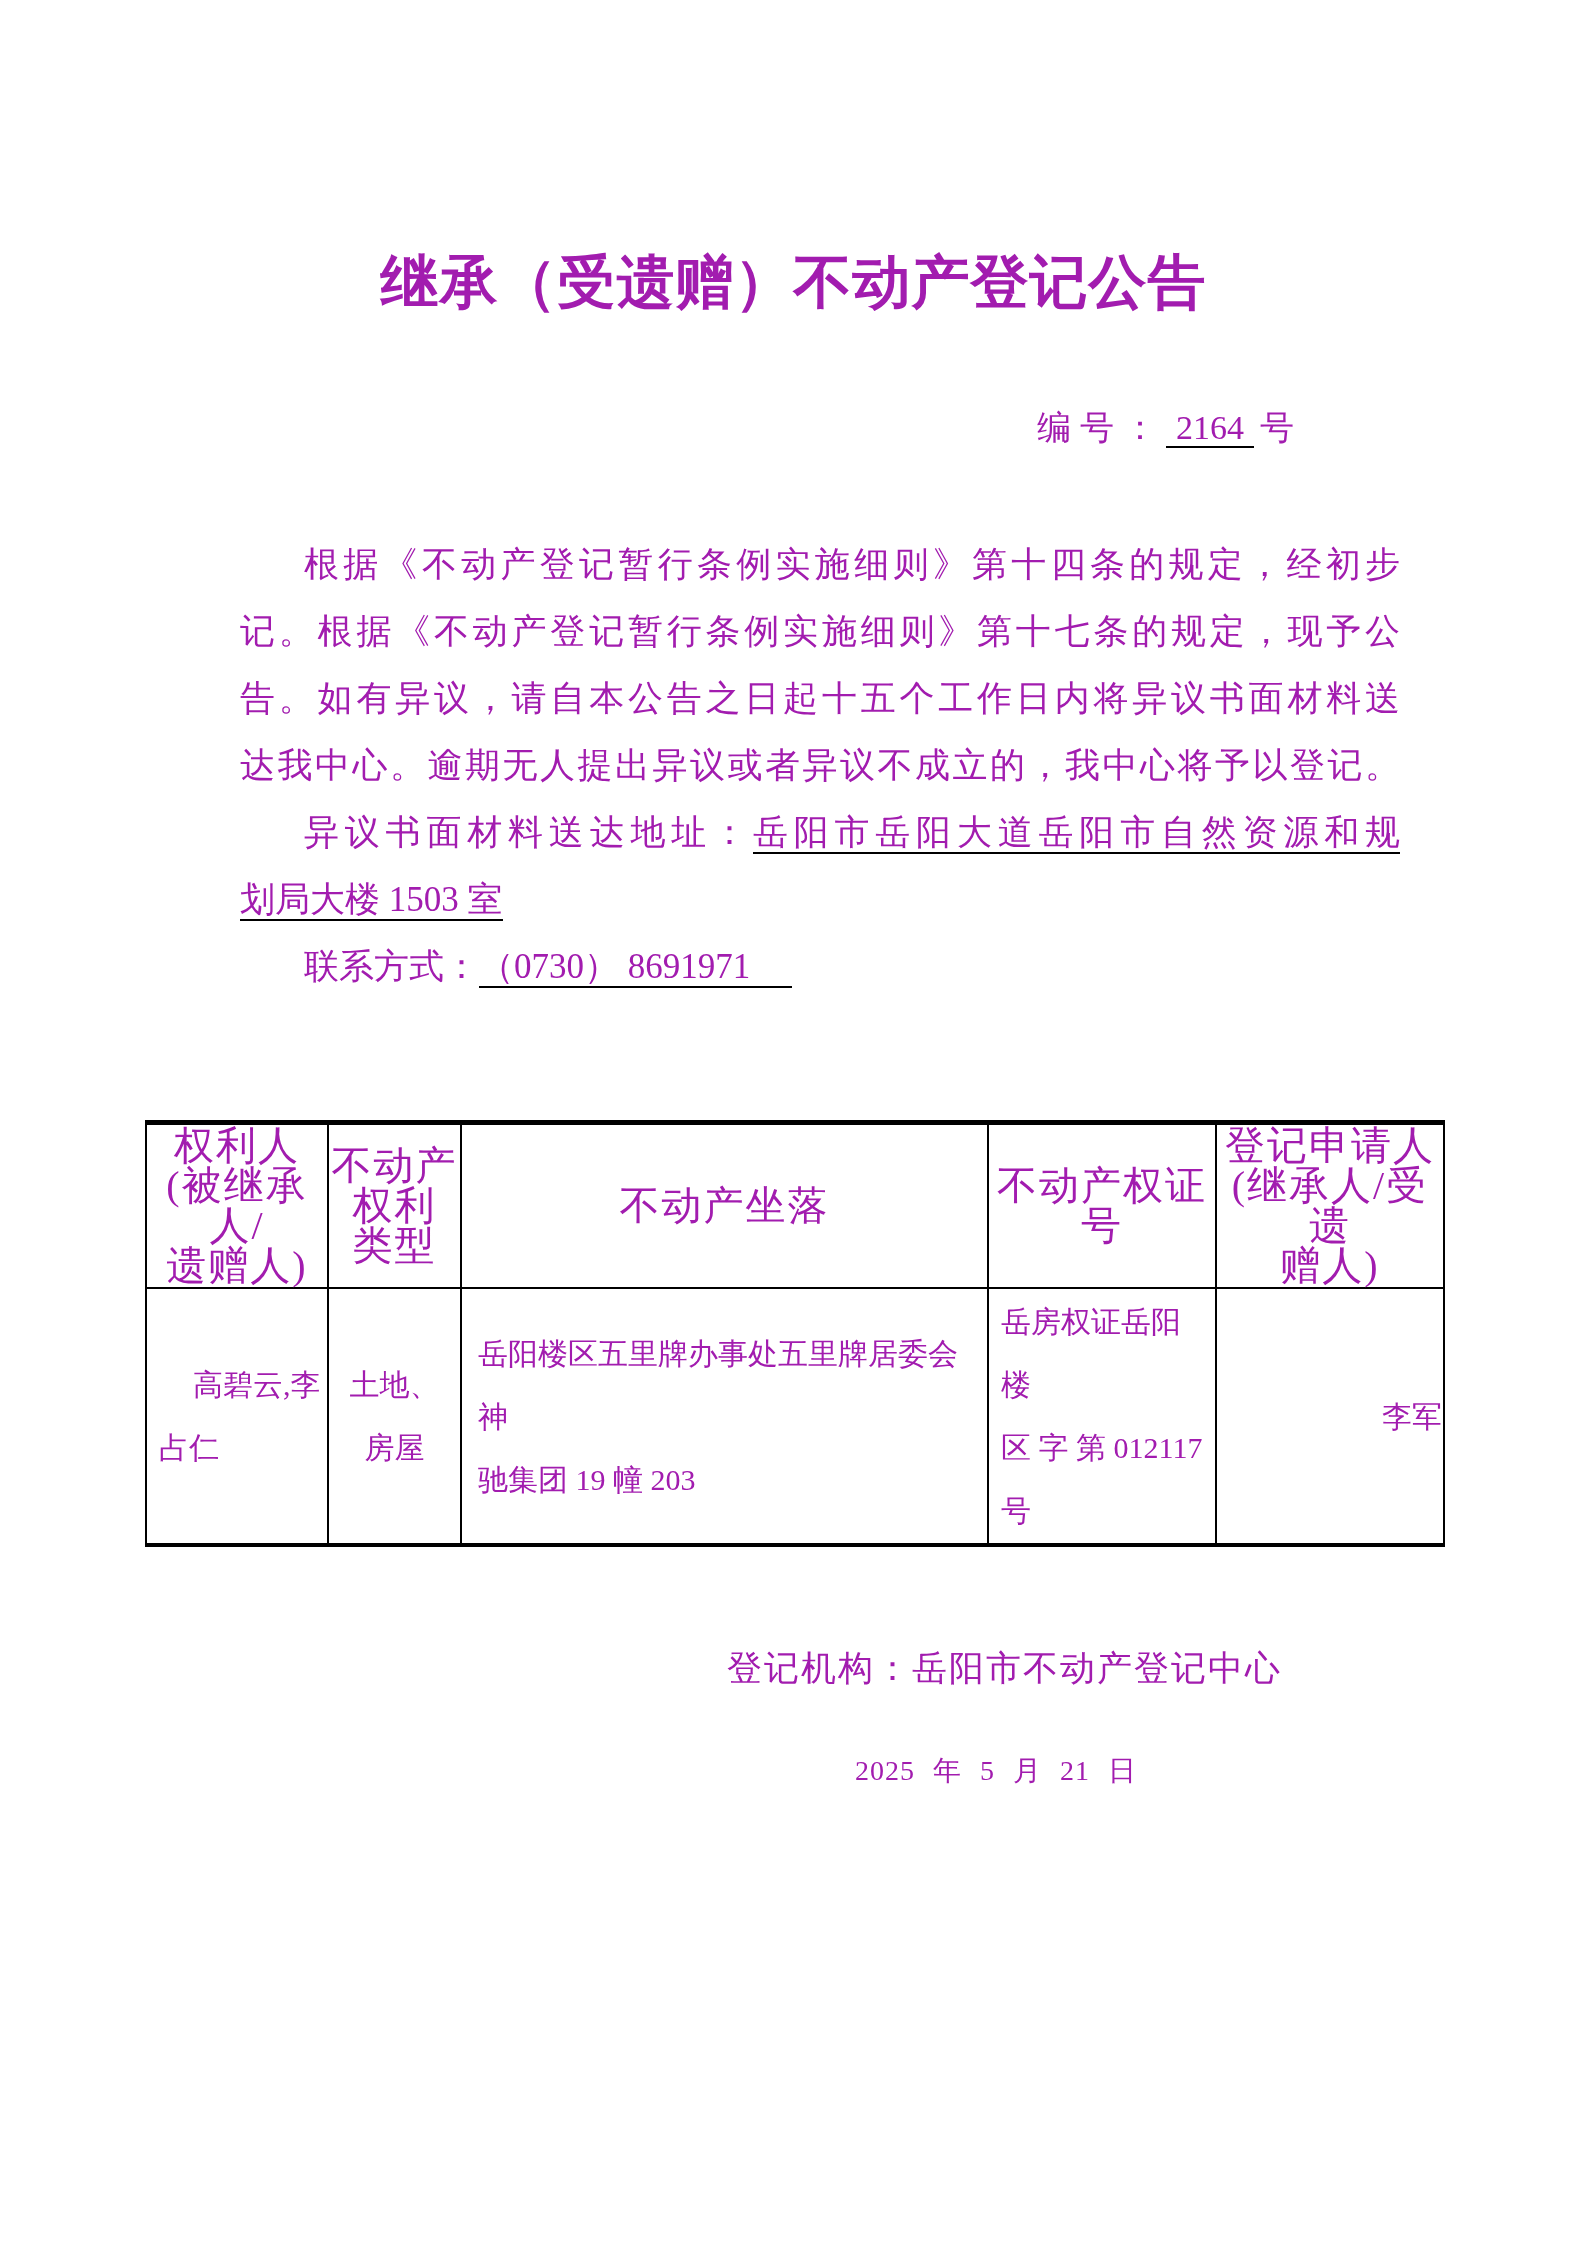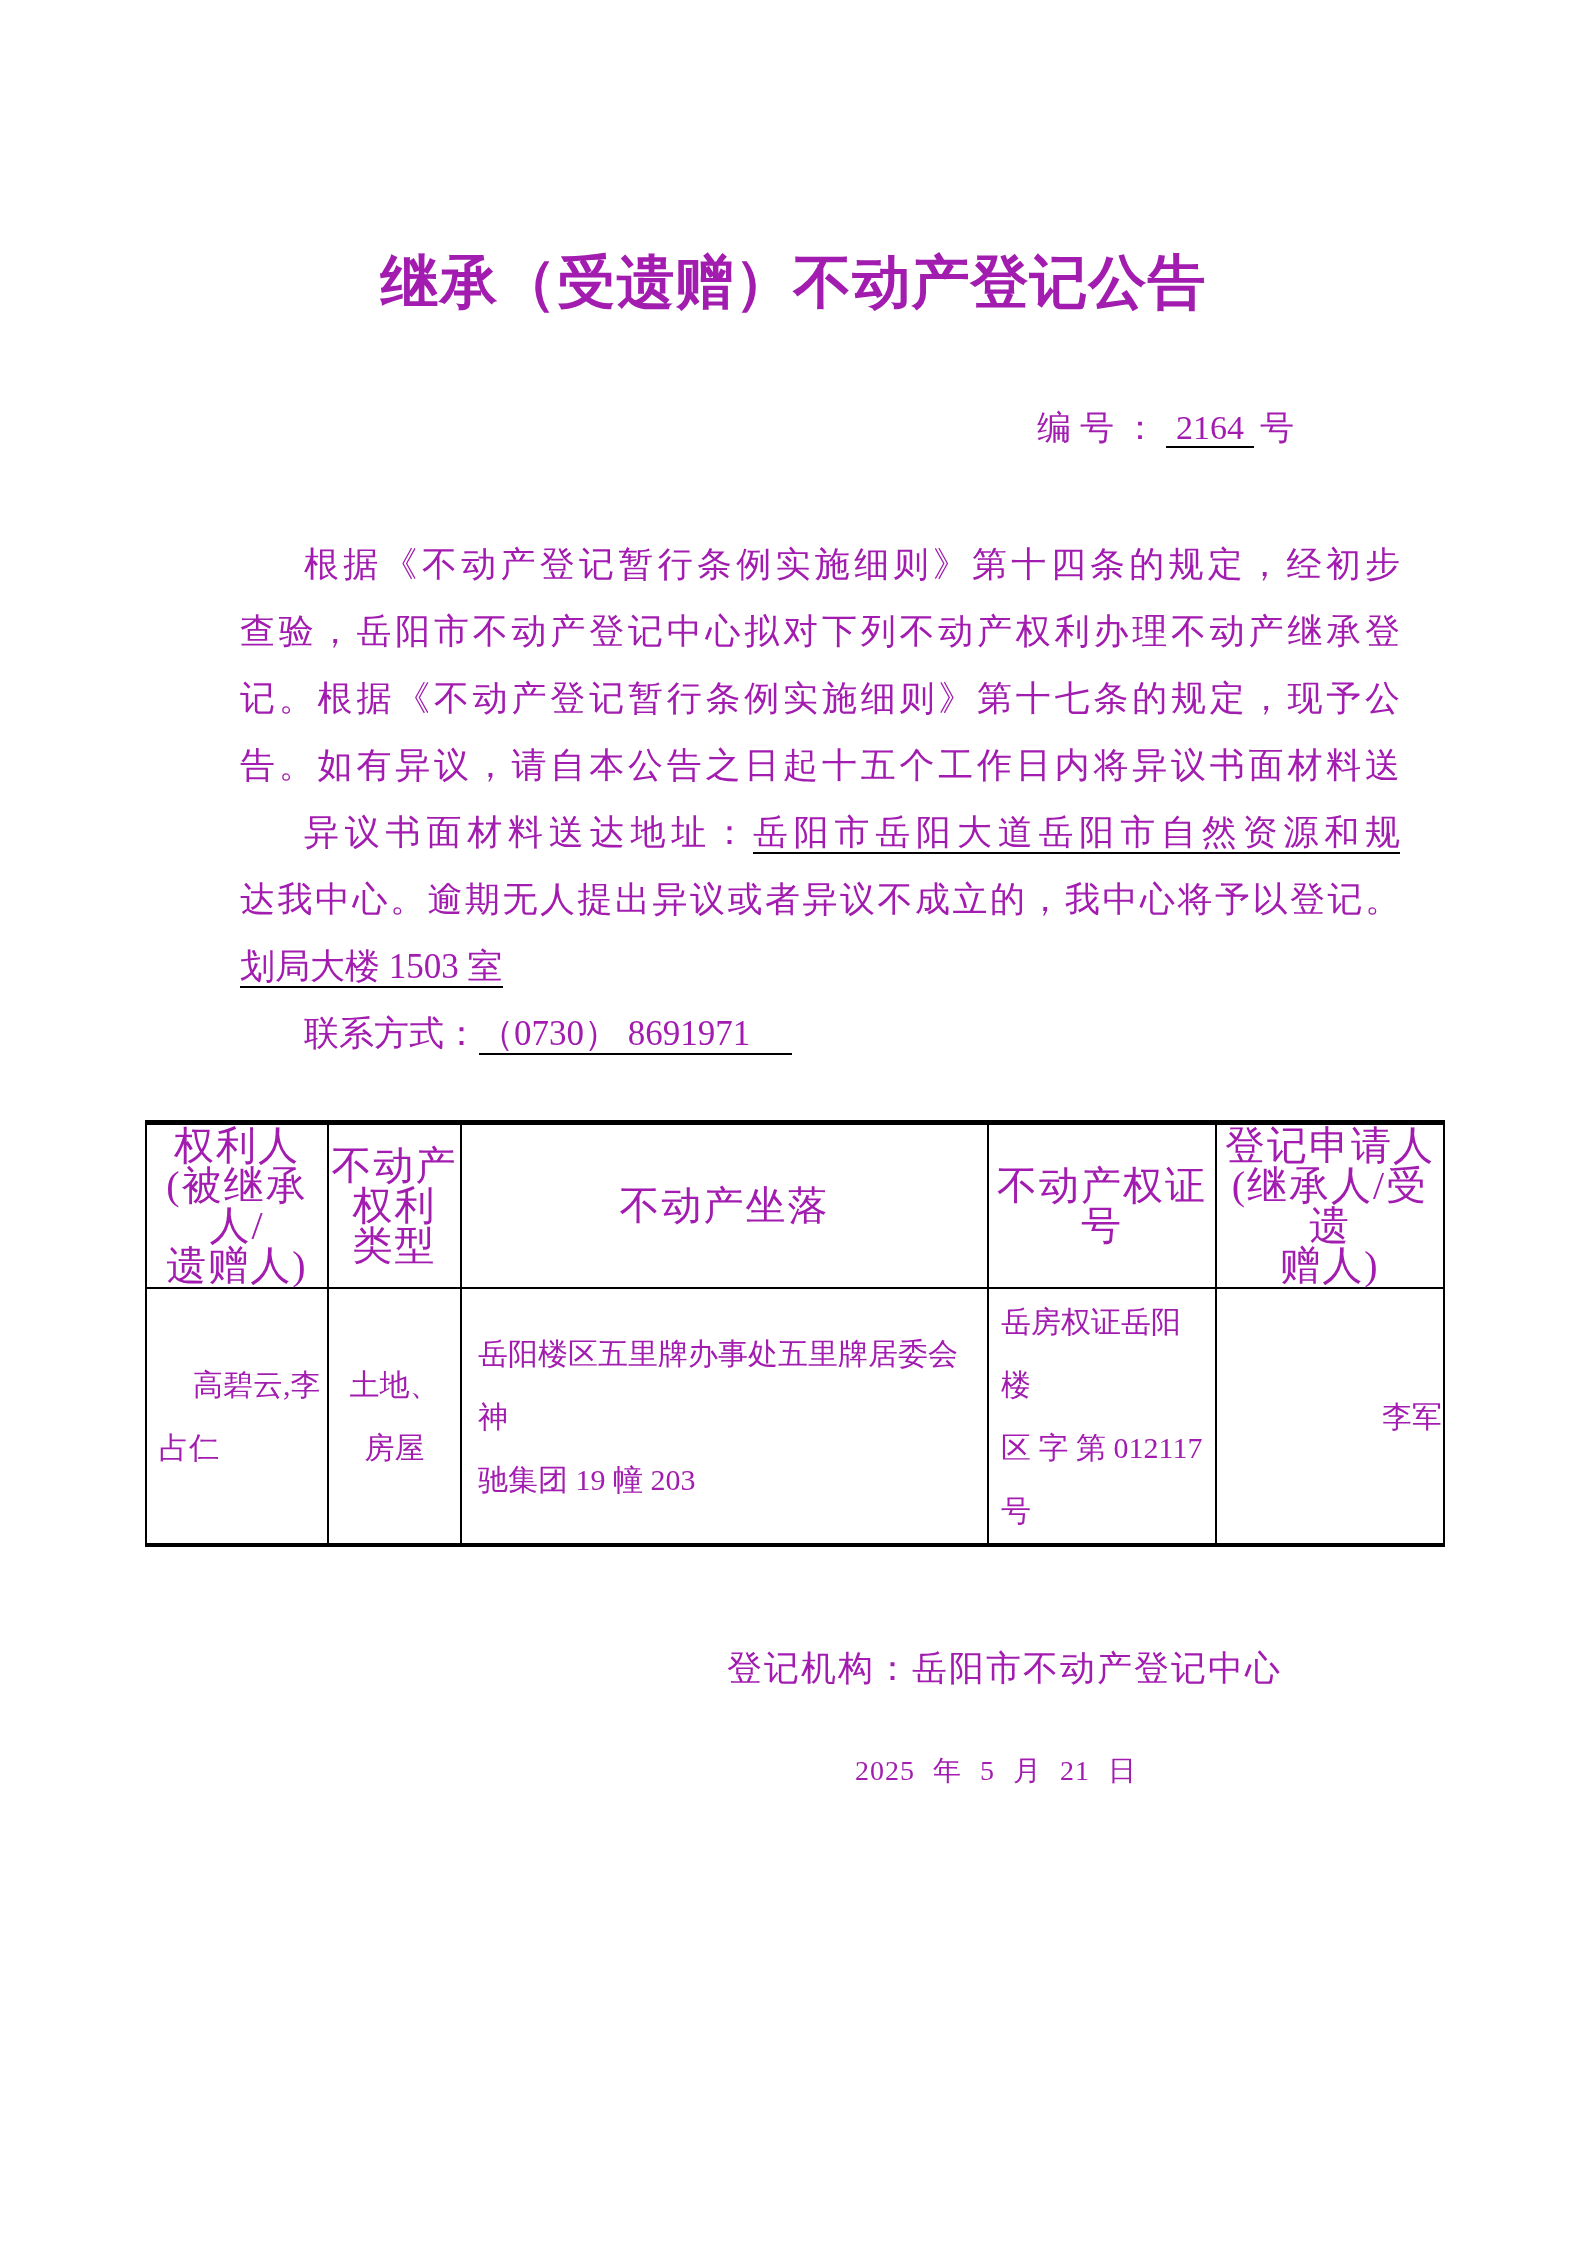--- a/index.html
+++ b/index.html
@@ -61,25 +61,24 @@
 <body>
 
 <div class="page">
 
   <h1 class="title">继承（受遗赠）不动产登记公告</h1>
 
   <div class="serial"><span class="lbl">编号：</span><span class="u num">2164</span><span class="unit">号</span></div>
 
   <div class="bodytext">
     <div class="ln j ind">根据《不动产登记暂行条例实施细则》第十四条的规定，经初步</div>
-    <div class="ln j">查验，岳阳市不动产登记中心拟对下列不动产权利办理不动产继承登</div>
     <div class="ln j">记。根据《不动产登记暂行条例实施细则》第十七条的规定，现予公</div>
     <div class="ln j">告。如有异议，请自本公告之日起十五个工作日内将异议书面材料送</div>
+    <div class="ln j">达我中心。逾期无人提出异议或者异议不成立的，我中心将予以登记。</div>
     <div class="ln j ind"><span>异议书面材料送达地址：</span><span class="u">岳阳市岳阳大道岳阳市自然资源和规</span></div>
-    <div class="ln j">达我中心。逾期无人提出异议或者异议不成立的，我中心将予以登记。</div>
     <div class="ln"><span class="u">划局大楼 1503 室</span></div>
     <div class="ln ind"><span>联系方式：</span><span class="u contact">（0730） 8691971</span></div>
   </div>
 
   <table class="regtable">
     <colgroup>
       <col style="width:182px">
       <col style="width:133px">
       <col style="width:527px">
       <col style="width:228px">

